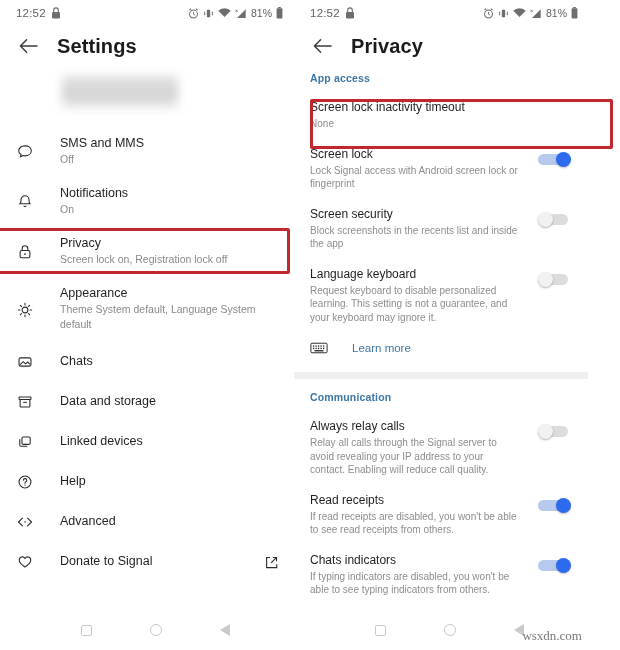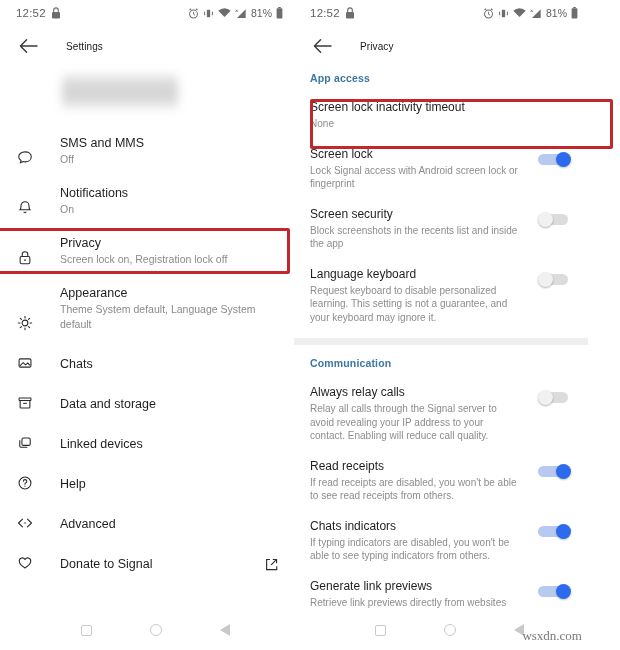--- a/index.html
+++ b/index.html
@@ -20,33 +20,33 @@
   }
   .sb-time { font-size: 11.5px; color: #5f5f5f; letter-spacing: .2px; }
   .sb-lock { margin-left: 5px; display: inline-flex; }
   .sb-right { margin-left: auto; display: flex; align-items: center; gap: 4px; text-align: center; }
   .sb-batt { font-size: 10.5px; color: #5f5f5f; }
 
   
   .appbar { height: 40px; display: flex; align-items: center; padding: 0 16px; }
   .appbar .back { width: 24px; height: 24px; display: flex; align-items: center; justify-content: center; }
   .appbar .title {
-    margin-left: 26px; font-size: 10px; font-weight: normal; color: #1b1b1b; letter-spacing: .1px;
+    margin-left: 17px; font-size: 20px; font-weight: bold; color: #1b1b1b; letter-spacing: .1px;
   }
 
   
   .profile-blur {
     position: absolute; left: 62px; top: 74px; width: 116px; height: 36px;
     background: linear-gradient(180deg,#f2f2f2 0%, #dcdcdc 22%, #d2d2d2 60%, #e9e9e9 88%, #fafafa 100%);
     filter: blur(5px); border-radius: 3px;
   }
 
   
   .settings-list { position: absolute; top: 126px; left: 0; right: 0; }
-  .srow { display: flex; align-items: flex-end; padding: 9px 14px 9px 16px; position: relative; min-height: 40px; }
+  .srow { display: flex; align-items: center; padding: 9px 14px 9px 16px; position: relative; min-height: 40px; }
   .srow .sicon { width: 26px; flex: 0 0 26px; display: flex; align-items: center; justify-content: flex-start; padding-top: 2px; }
   .srow .stext { margin-left: 18px; flex: 1; }
   .srow .slabel { font-size: 12.5px; color: #1f1f1f; line-height: 16px; }
   .srow .ssub { font-size: 10.5px; color: #8a8a8a; line-height: 15px; margin-top: 1px; }
   .srow .trail { display: flex; align-items: center; padding-top: 2px; }
 
   
   .hl-left {
     position: absolute; left: -4px; top: 228px; width: 294px; height: 46px;
     border: 3px solid #c1272d; border-radius: 2px; pointer-events: none;
@@ -406,20 +406,41 @@
           <span class="psub" style="display:block">Request keyboard to disable personalized learning. This setting is not a guarantee, and your keyboard may ignore it.</span>
         </span>
         <span class="pctl">
           <span class="toggle">
               <i class="track"></i>
               <i class="thumb"></i>
             </span>
         </span>
       </div>
 
+      <div class="learn-row">
+        <span class="kb">
+          <svg width="18" height="14" viewBox="0 0 20 15">
+              <rect x="1" y="2.2" width="18" height="10.6" rx="1.4" fill="none" stroke="#2b2b2b" stroke-width="1.1"></rect>
+              <g fill="#2b2b2b">
+                <rect x="3.2" y="4.6" width="1.5" height="1.5"></rect>
+                <rect x="6" y="4.6" width="1.5" height="1.5"></rect>
+                <rect x="8.8" y="4.6" width="1.5" height="1.5"></rect>
+                <rect x="11.6" y="4.6" width="1.5" height="1.5"></rect>
+                <rect x="14.4" y="4.6" width="1.5" height="1.5"></rect>
+                <rect x="3.2" y="7.2" width="1.5" height="1.5"></rect>
+                <rect x="6" y="7.2" width="1.5" height="1.5"></rect>
+                <rect x="8.8" y="7.2" width="1.5" height="1.5"></rect>
+                <rect x="11.6" y="7.2" width="1.5" height="1.5"></rect>
+                <rect x="14.4" y="7.2" width="1.5" height="1.5"></rect>
+                <rect x="5" y="9.8" width="10" height="1.5"></rect>
+              </g>
+            </svg>
+        </span>
+        <span class="learn-link">Learn more</span>
+      </div>
 
       <div class="divider"></div>
 
       <div class="section-head" style="padding-top:12px">Communication</div>
 
       <div class="prow">
         <span class="ptext">
           <span class="plabel" style="display:block">Always relay calls</span>
           <span class="psub" style="display:block">Relay all calls through the Signal server to avoid revealing your IP address to your contact. Enabling will reduce call quality.</span>
         </span>

